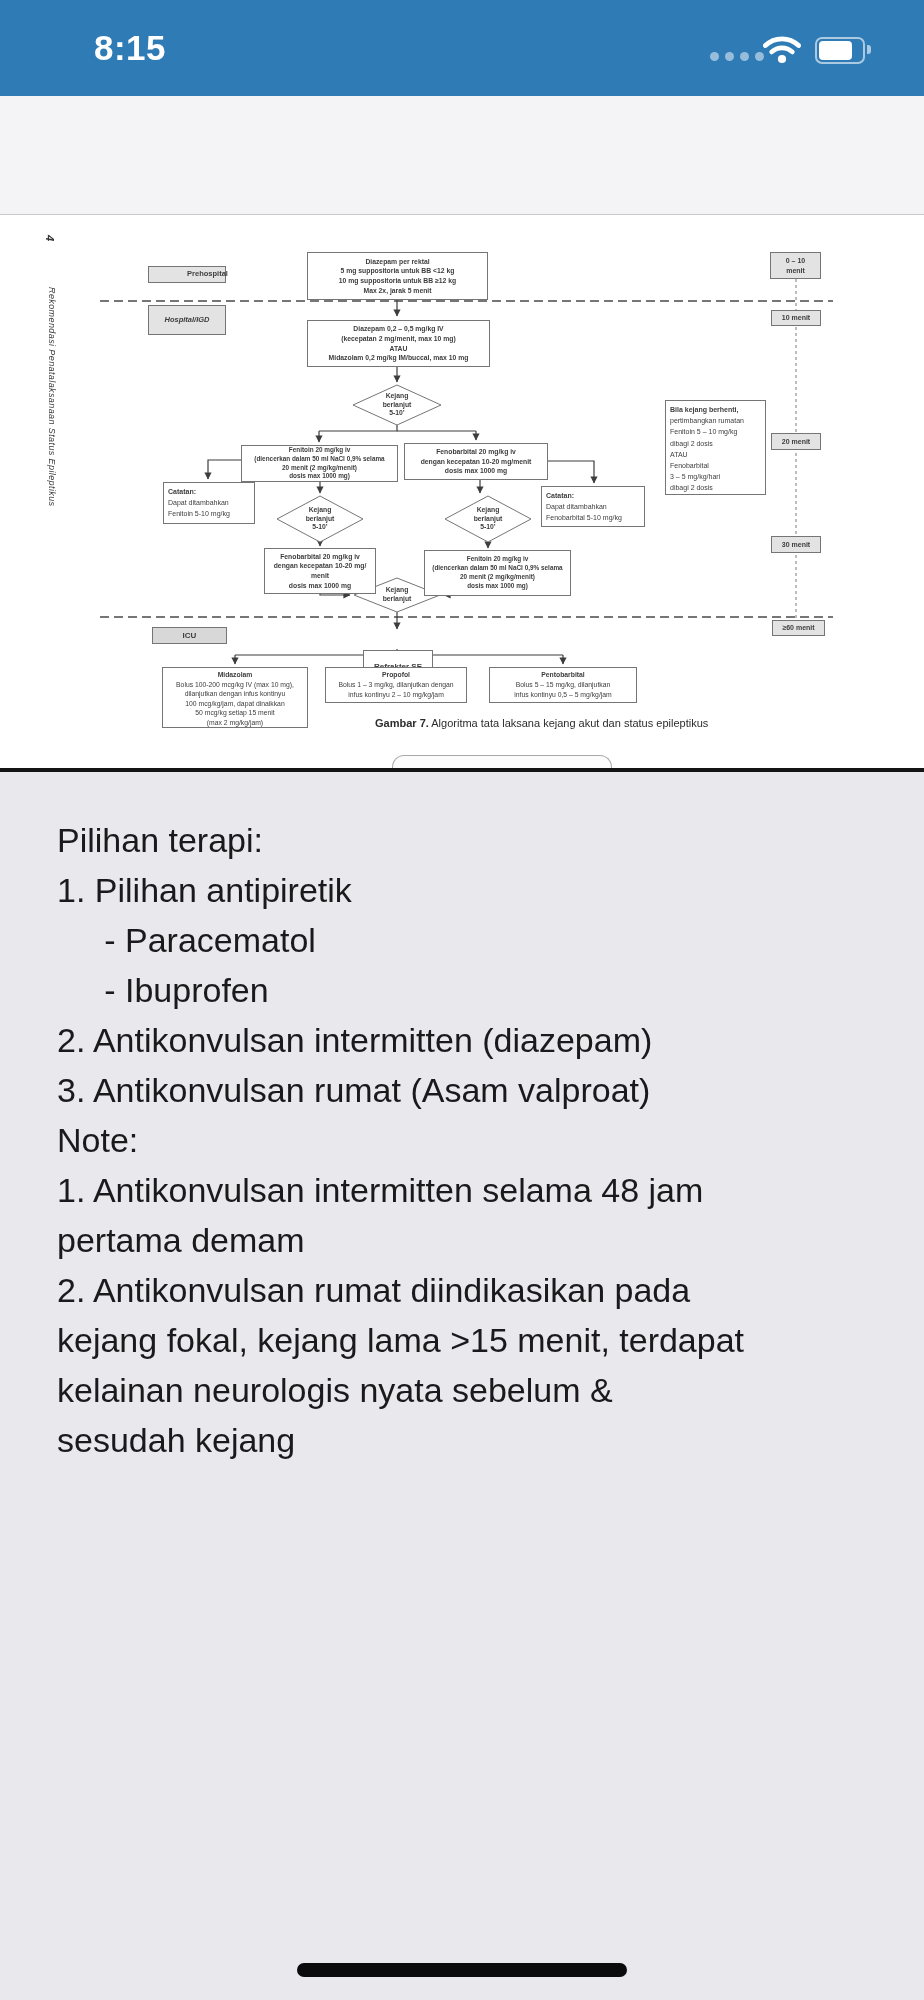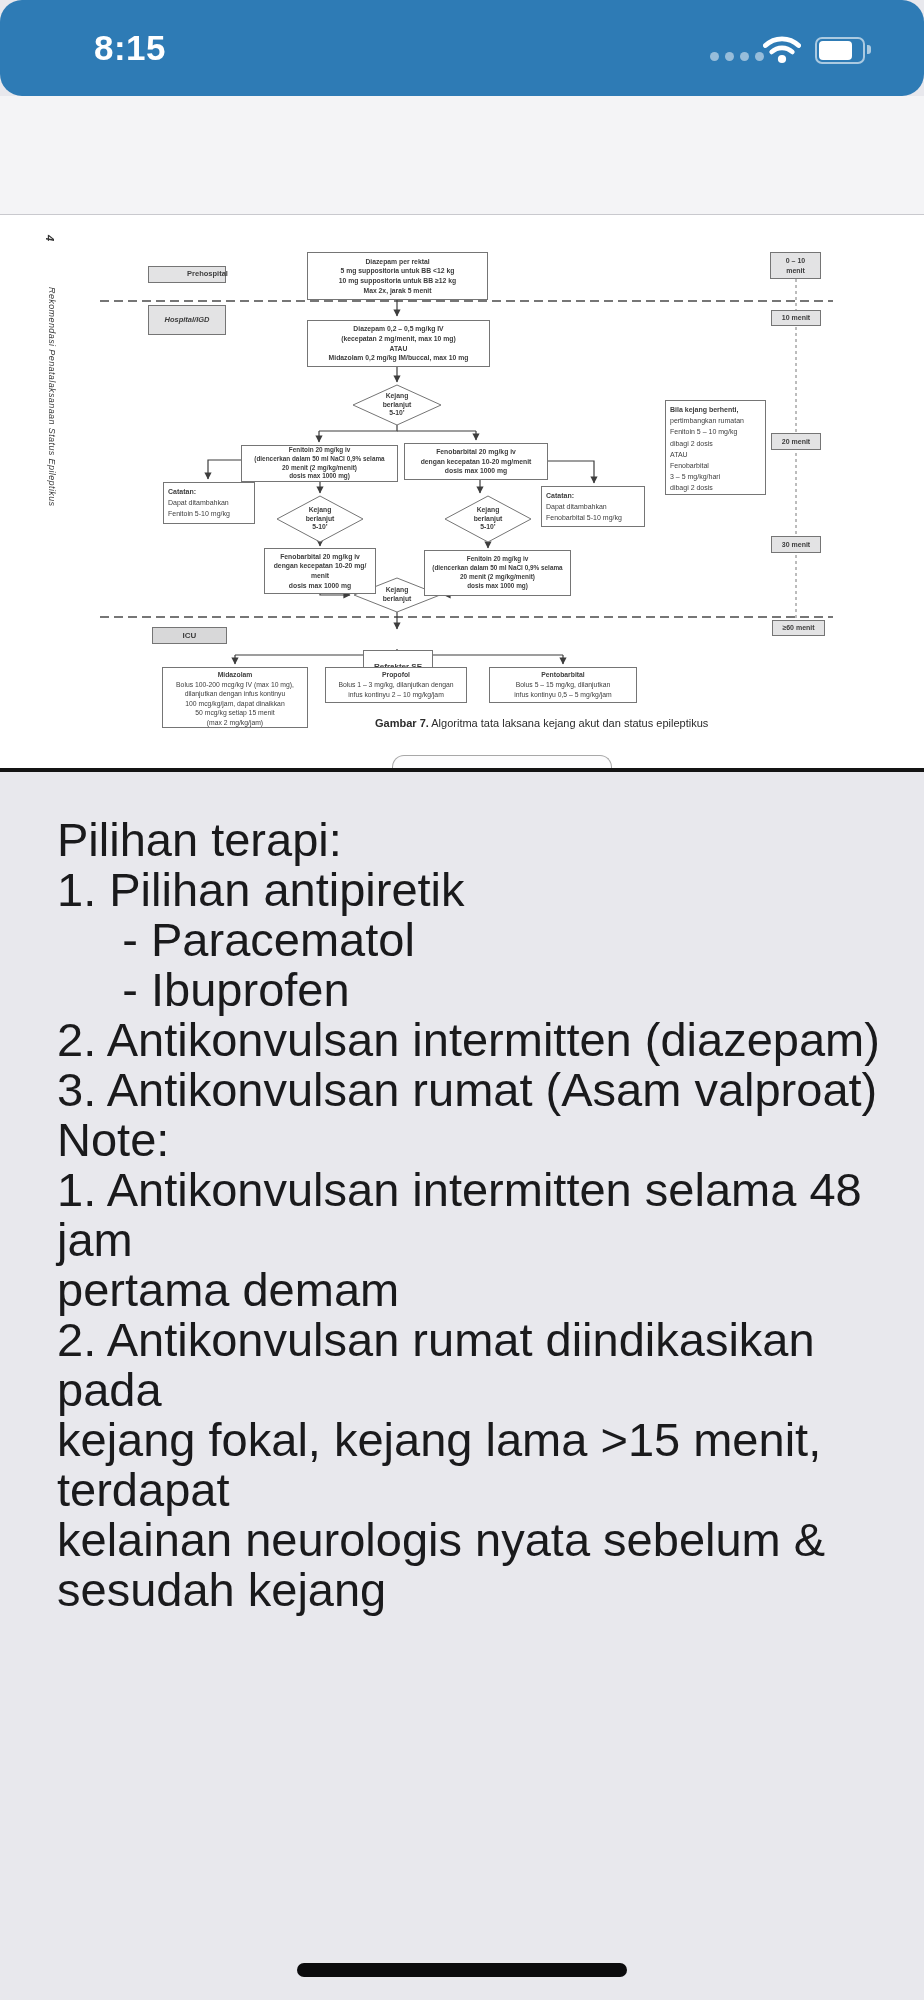--- a/index.html
+++ b/index.html
@@ -2,21 +2,21 @@
 <html><head>
 <meta charset="utf-8">
 <style>
   html,body{margin:0;padding:0;}
   body{
     width:924px;height:2000px;position:relative;overflow:hidden;
     font-family:"Liberation Sans","DejaVu Sans",sans-serif;
     background:#e8e8ed;
   }
   
-  .statusbar{position:absolute;left:0;top:0;width:924px;height:96px;background:#2e7bb5;border-radius:22px;}
+  .statusbar{position:absolute;left:0;top:0;width:924px;height:96px;background:#2e7bb5;}
   .sb-time{position:absolute;left:94px;top:28px;color:#fff;font-size:35px;font-weight:700;letter-spacing:.5px;}
   .sb-dots{position:absolute;left:710px;top:52px;display:flex;gap:6px;}
   .sb-dots i{width:9px;height:9px;border-radius:50%;background:rgba(255,255,255,.5);}
   .sb-wifi{position:absolute;left:763px;top:35px;}
   .sb-batt{position:absolute;left:815px;top:37px;width:46px;height:23px;border:2.5px solid rgba(255,255,255,.6);border-radius:7px;}
   .sb-batt .lvl{position:absolute;left:2px;top:2px;bottom:2px;width:72%;background:#fff;border-radius:4px;}
   .sb-batt .nub{position:absolute;right:-8px;top:6px;width:4px;height:9px;background:rgba(255,255,255,.6);border-radius:0 3px 3px 0;}
   
   .navbar{position:absolute;left:0;top:96px;width:924px;height:119px;background:#f4f4f6;border-bottom:1px solid #c9c9ce;box-sizing:border-box;}
   .nav-back{position:absolute;left:30px;top:120px;width:40px;height:60px;cursor:pointer;}
@@ -37,21 +37,21 @@
          white-space:pre-line;display:flex;align-items:center;justify-content:center;color:#3d3d3d;}
   .caption{position:absolute;left:375px;top:502px;font-size:11px;color:#2c2c2c;white-space:nowrap;}
   .caption b{font-weight:700;}
   .side-num{position:absolute;left:44px;top:20px;writing-mode:vertical-rl;font-size:11px;font-weight:700;font-style:italic;color:#333;}
   .side-txt{position:absolute;left:47px;top:72px;writing-mode:vertical-rl;font-size:9px;font-style:italic;color:#3a3a3a;letter-spacing:.4px;}
   .tabpeek{position:absolute;left:392px;top:540px;width:220px;height:14px;background:#fcfcfd;
            border:1.5px solid #a8a8a8;border-bottom:none;border-radius:12px 12px 0 0;box-sizing:border-box;}
   .divider{position:absolute;left:0;top:768px;width:924px;height:4px;background:#141414;}
   
   .content{position:absolute;left:0;top:772px;width:924px;height:1228px;background:#e8e8ed;box-sizing:border-box;padding:43px 36px 0 57px;}
-  .content p{margin:0;font-size:47px;line-height:50px;color:#1a1a1c;white-space:pre-wrap;}
+  .content p{margin:0;font-size:34px;line-height:50px;color:#1a1a1c;white-space:pre-wrap;}
   .content p + p{}
   .home-indicator{position:absolute;left:297px;top:1963px;width:330px;height:14px;border-radius:7px;background:#0b0b0d;}
 </style>
 </head>
 <body>
 
 <div class="statusbar">
   <span class="sb-time">8:15</span>
   <span class="sb-dots">
       <i></i>

